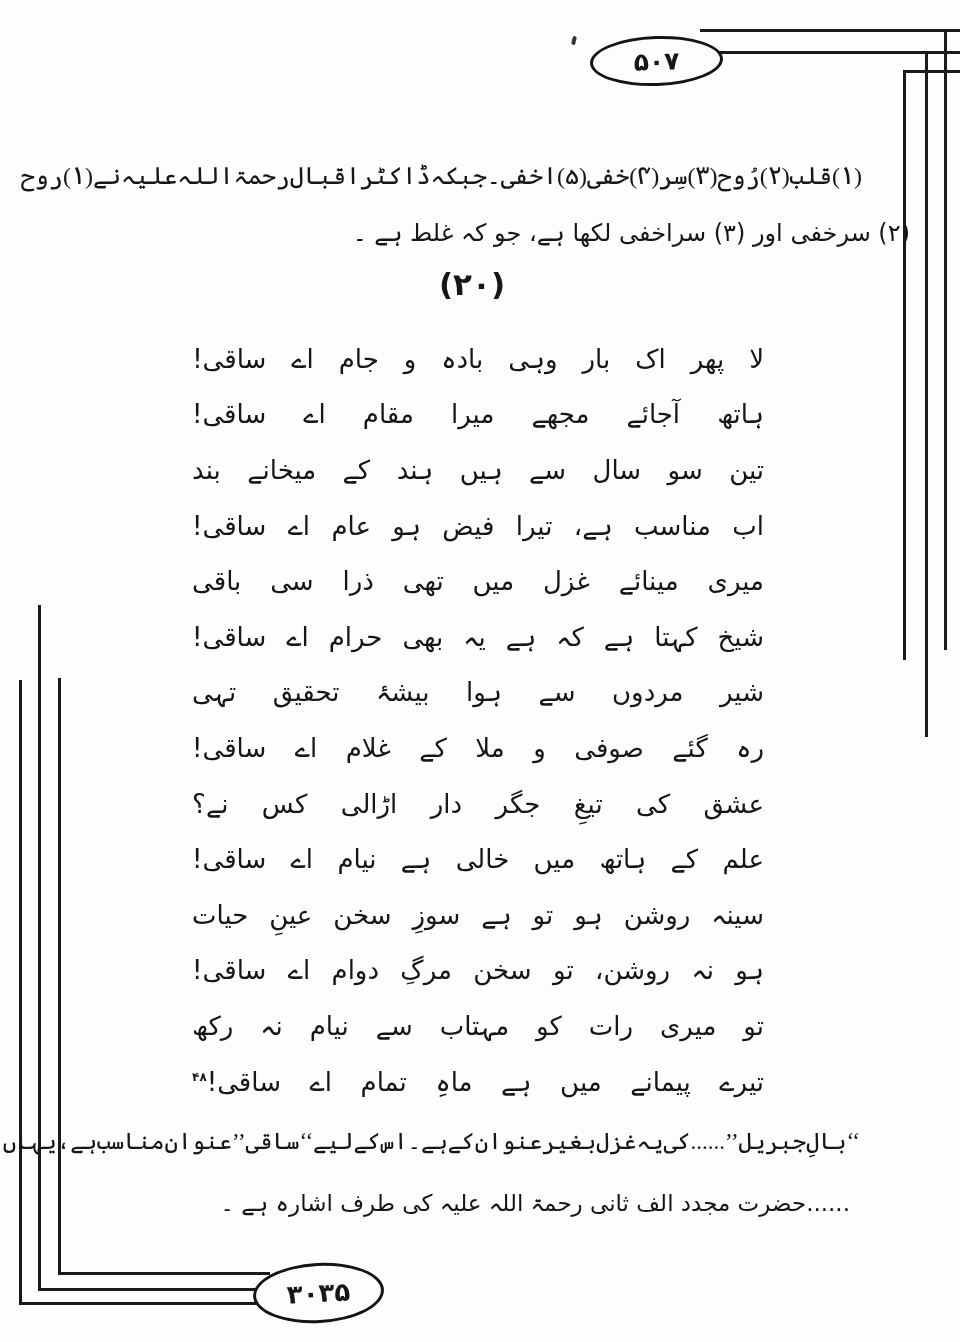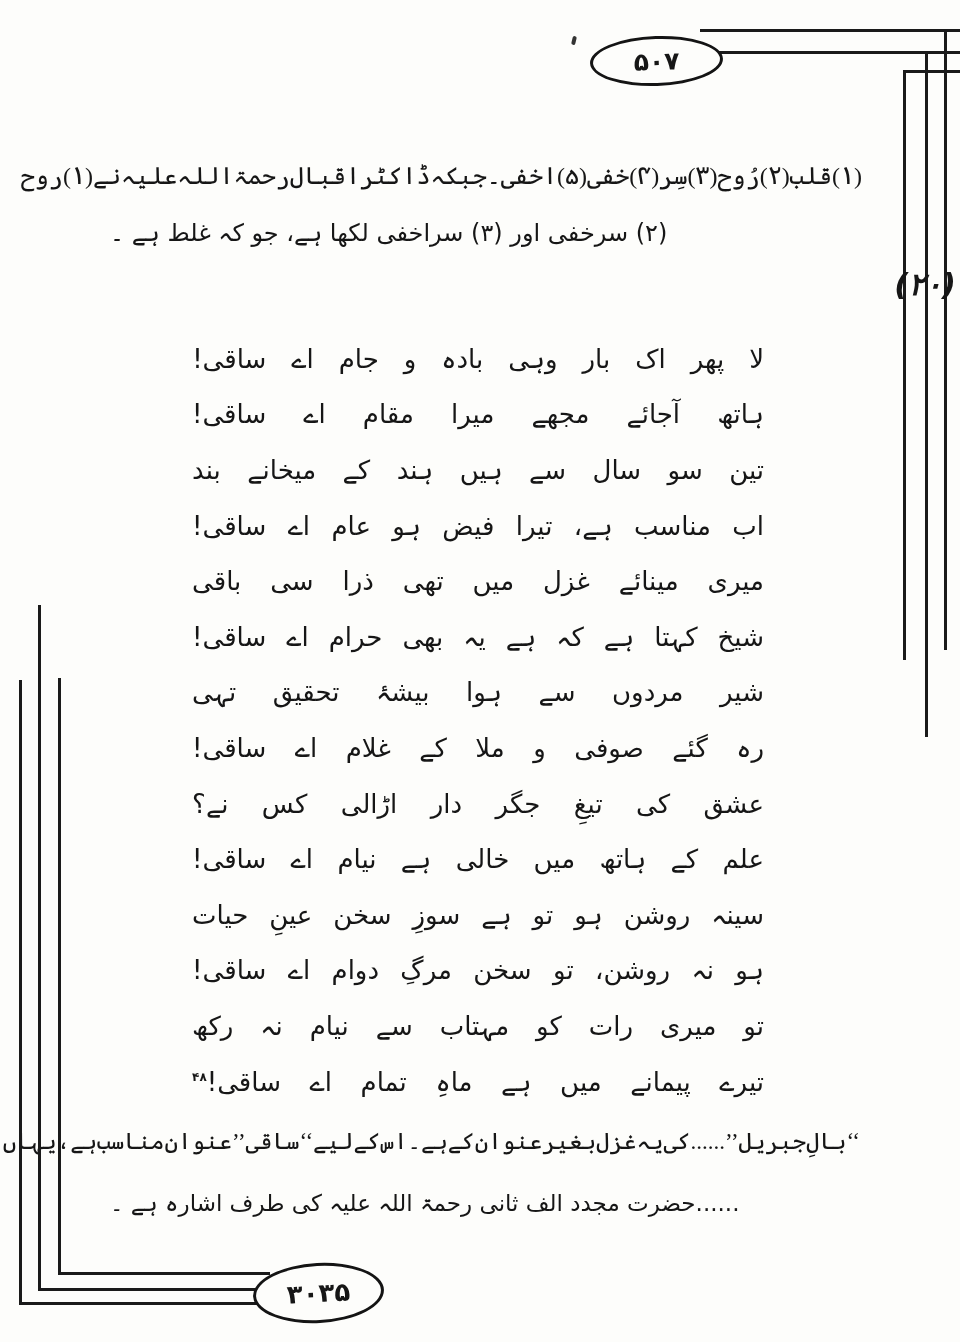--- a/index.html
+++ b/index.html
@@ -12,22 +12,22 @@
   .cartouche{
     position:absolute;border:3px solid #141414;border-radius:50%;
     background:#fdfdfb;display:flex;align-items:center;justify-content:center;
     font-weight:bold;font-size:25px;direction:rtl;
   }
   .rtl{direction:rtl;unicode-bidi:embed;}
   .intro-line{position:absolute;font-size:24px;white-space:nowrap;letter-spacing:0.2px;}
   .justified{display:flex;justify-content:space-between;white-space:normal;}
   .justified span{white-space:nowrap;font-family:Liberation Serif, serif;}
   .heading{
-    position:absolute;left:0;right:4px;text-align:right;
-    font-size:31px;font-weight:bold;letter-spacing:2px;font-style:italic;
+    position:absolute;left:0;right:16px;text-align:center;
+    font-size:31px;font-weight:bold;letter-spacing:2px;
   }
   .poem{position:absolute;left:192px;top:331px;width:572px;}
   .poem-line{
     display:flex;justify-content:space-between;direction:rtl;
     font-size:26px;height:55.6px;align-items:center;
   }
   .poem-line span{white-space:nowrap;}
   sup{font-size:12px;line-height:0;vertical-align:super;font-weight:bold;}
   .footnote{position:absolute;font-size:23px;}
   .speck{position:absolute;background:#333;border-radius:2px;}
@@ -64,21 +64,21 @@
       <span>جبکہ</span>
       <span>ڈاکٹر</span>
       <span>اقبال</span>
       <span>رحمۃ</span>
       <span>اللہ</span>
       <span>علیہ</span>
       <span>نے</span>
       <span>(۱)</span>
       <span>روح</span>
     </div>
-  <div class="intro-line rtl" style="top:219px;left:110px;right:50px;text-align:left;">(۲) سرخفی اور (۳) سراخفی لکھا ہے، جو کہ غلط ہے ۔</div>
+  <div class="intro-line rtl" style="top:219px;left:110px;right:50px;text-align:right;">(۲) سرخفی اور (۳) سراخفی لکھا ہے، جو کہ غلط ہے ۔</div>
 
   <div class="heading rtl" style="top:266px;">(۲۰)</div>
 
   <div class="poem">
       <div class="poem-line">
         <span>لا</span>
         <span>پھر</span>
         <span>اک</span>
         <span>بار</span>
         <span>وہی</span>
@@ -238,21 +238,21 @@
       <span>ہے</span>
       <span>۔اس</span>
       <span>کے</span>
       <span>لیے</span>
       <span>‘‘ساقی’’</span>
       <span>عنوان</span>
       <span>مناسب</span>
       <span>ہے،</span>
       <span>یہاں</span>
     </div>
-  <div class="footnote rtl" style="top:1190px;left:110px;right:110px;text-align:left;white-space:nowrap;">......حضرت مجدد الف ثانی رحمۃ اللہ علیہ کی طرف اشارہ ہے ۔</div>
+  <div class="footnote rtl" style="top:1190px;left:110px;right:110px;text-align:right;white-space:nowrap;">......حضرت مجدد الف ثانی رحمۃ اللہ علیہ کی طرف اشارہ ہے ۔</div>
 
   <div class="rule" style="left:19px;top:680px;width:3px;height:625px;"></div>
   <div class="rule" style="left:38px;top:605px;width:3px;height:686px;"></div>
   <div class="rule" style="left:58px;top:678px;width:3px;height:597px;"></div>
   <div class="rule" style="left:58px;top:1272px;width:212px;height:3px;"></div>
   <div class="rule" style="left:38px;top:1288px;width:222px;height:3px;"></div>
   <div class="rule" style="left:19px;top:1302px;width:246px;height:3px;"></div>
 
   <div class="cartouche" style="left:253px;top:1263px;width:125px;height:54px;transform:rotate(-3deg);font-size:26px;">
     <span>۳۰۳۵</span>

